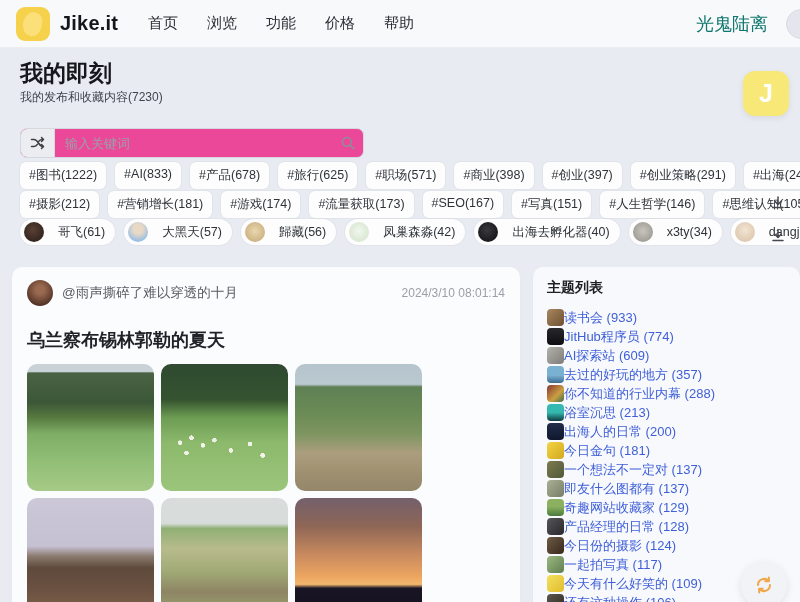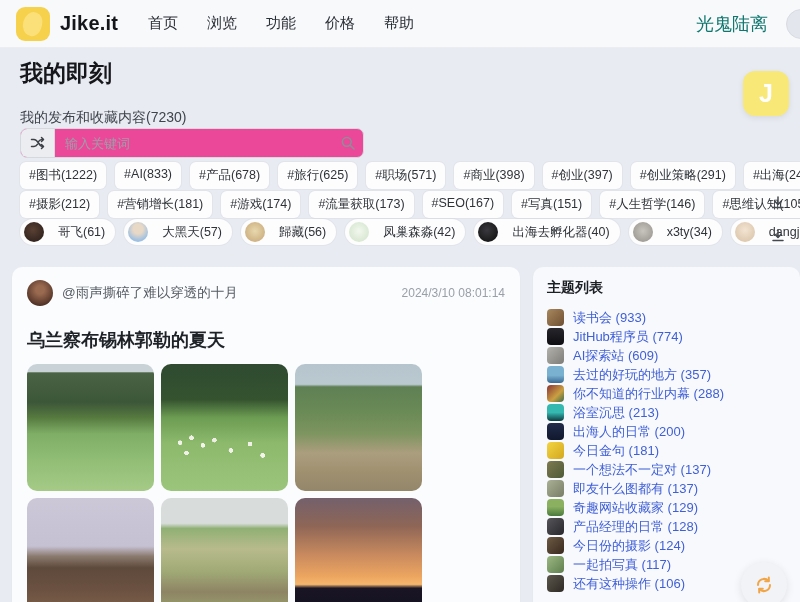--- a/index.html
+++ b/index.html
@@ -25,21 +25,21 @@
   .nav-user { margin-left:auto; font-size:18px; color:#0f766e; margin-right:16px; }
   .nav-avatar { position:absolute; right:-16px; top:9px; width:30px; height:30px; border-radius:50%;
     background:#e3e6ec; border:1px solid #d8dbe2; }
   
   .assistant-btn { position:absolute; left:743px; top:71px; width:46px; height:45px; border-radius:12px;
     background:#f7e878; color:#ffffff; font-size:25px; font-weight:bold;
     display:flex; align-items:center; justify-content:center; cursor:pointer;
     box-shadow:0 2px 6px rgba(0,0,0,.08); }
   
   .page-title { position:absolute; left:20px; top:58px; font-size:23px; font-weight:bold; color:#15171c; }
-  .page-subtitle { position:absolute; left:20px; top:109px; font-size:14px; color:#3f444c; }
+  .page-subtitle { position:absolute; left:20px; top:89px; font-size:12px; color:#3f444c; }
   
   .search-row { position:absolute; left:20px; top:128px; width:344px; height:30px;
     display:flex; align-items:stretch; border:1px solid #d5d8df; border-radius:7px;
     background:#ec4899; overflow:hidden; }
   .shuffle-btn { width:34px; background:#ebedf1; border-right:1px solid #d5d8df;
     display:flex; align-items:center; justify-content:center; cursor:pointer; flex:none; }
   .search-input { flex:1; border:none; outline:none; background:transparent;
     font-family:"Liberation Sans",sans-serif; font-size:13px; color:#333; padding:0 10px; }
   .search-input::placeholder { color:#9aa0aa; }
   .search-glyph { width:30px; display:flex; align-items:center; justify-content:center; flex:none; }
@@ -88,21 +88,21 @@
   .p3{background:linear-gradient(180deg,#b6c4cd 0%,#bac8d0 16%,#5f8054 18%,#6a8a56 38%,#7e9560 55%,#ab9e7e 70%,#9f9070 85%,#94866a 100%);}
   .p4{background:linear-gradient(180deg,#ccc8d8 0%,#c5c0d2 38%,#8a7a6e 46%,#5e4a3c 55%,#6b5141 72%,#8a6a52 100%);}
   .p5{background:linear-gradient(180deg,#d8dcda 0%,#d8dcda 20%,#90b075 24%,#b8bb8c 40%,#a0aa76 58%,#8e8464 74%,#97a06e 88%,#8c9a66 100%);}
   .p6{background:linear-gradient(180deg,#74606c 0%,#8e6656 22%,#c98a5e 45%,#eda660 62%,#f4b66e 68%,#191525 71%,#100e1a 100%);}
   
   .sidebar { position:absolute; left:533px; top:267px; width:267px; height:345px;
     background:#f8f9fc; border-radius:10px; padding:12px 14px;
     box-shadow:0 1px 2px rgba(0,0,0,.04); }
   .sidebar-title { font-size:14px; font-weight:bold; color:#1c1f24; }
   .topic-list { list-style:none; margin-top:11px; }
-  .topic { display:flex; align-items:center; gap:9px; height:19px; cursor:pointer; }
+  .topic { display:flex; align-items:center; height:19px; cursor:pointer; }
   .tavatar { width:17px; height:17px; border-radius:4px; flex:none; }
   .topic-label { font-size:13px; color:#3e5fd8; white-space:nowrap; }
   .t1{background:linear-gradient(135deg,#a8885e,#6e4f32);}
   .t2{background:linear-gradient(180deg,#26262c,#0e0e12);}
   .t3{background:linear-gradient(135deg,#b4b2ac,#7e7c78);}
   .t4{background:linear-gradient(180deg,#7ab0d0 55%,#3a6a92);}
   .t5{background:linear-gradient(135deg,#8a3434,#caa042 60%,#3a6a4a);}
   .t6{background:linear-gradient(180deg,#34b8b0 50%,#0e3a40);}
   .t7{background:linear-gradient(180deg,#222c4a,#10182e);}
   .t8{background:linear-gradient(135deg,#f2d444,#d4a81e);}
@@ -309,20 +309,24 @@
       </li>
     <li class="topic">
       <span class="tavatar t13"></span>
       <span class="topic-label">今日份的摄影 (124)</span>
       </li>
     <li class="topic">
       <span class="tavatar t14"></span>
       <span class="topic-label">一起拍写真 (117)</span>
       </li>
     <li class="topic">
+      <span class="tavatar t15"></span>
+      <span class="topic-label">今天有什么好笑的 (109)</span>
+      </li>
+    <li class="topic">
       <span class="tavatar t16"></span>
       <span class="topic-label">还有这种操作 (106)</span>
       </li>
   </ul>
 </div>
 
 <div class="refresh-btn">
   <svg width="24" height="24" viewBox="0 0 24 24" fill="none" stroke="#f0a648" stroke-width="2" stroke-linecap="round" stroke-linejoin="round">
     <path d="M6 12a6 6 0 0 1 10.5-4"></path>
     <path d="M16.8 4.6v3.6h-3.6"></path>

